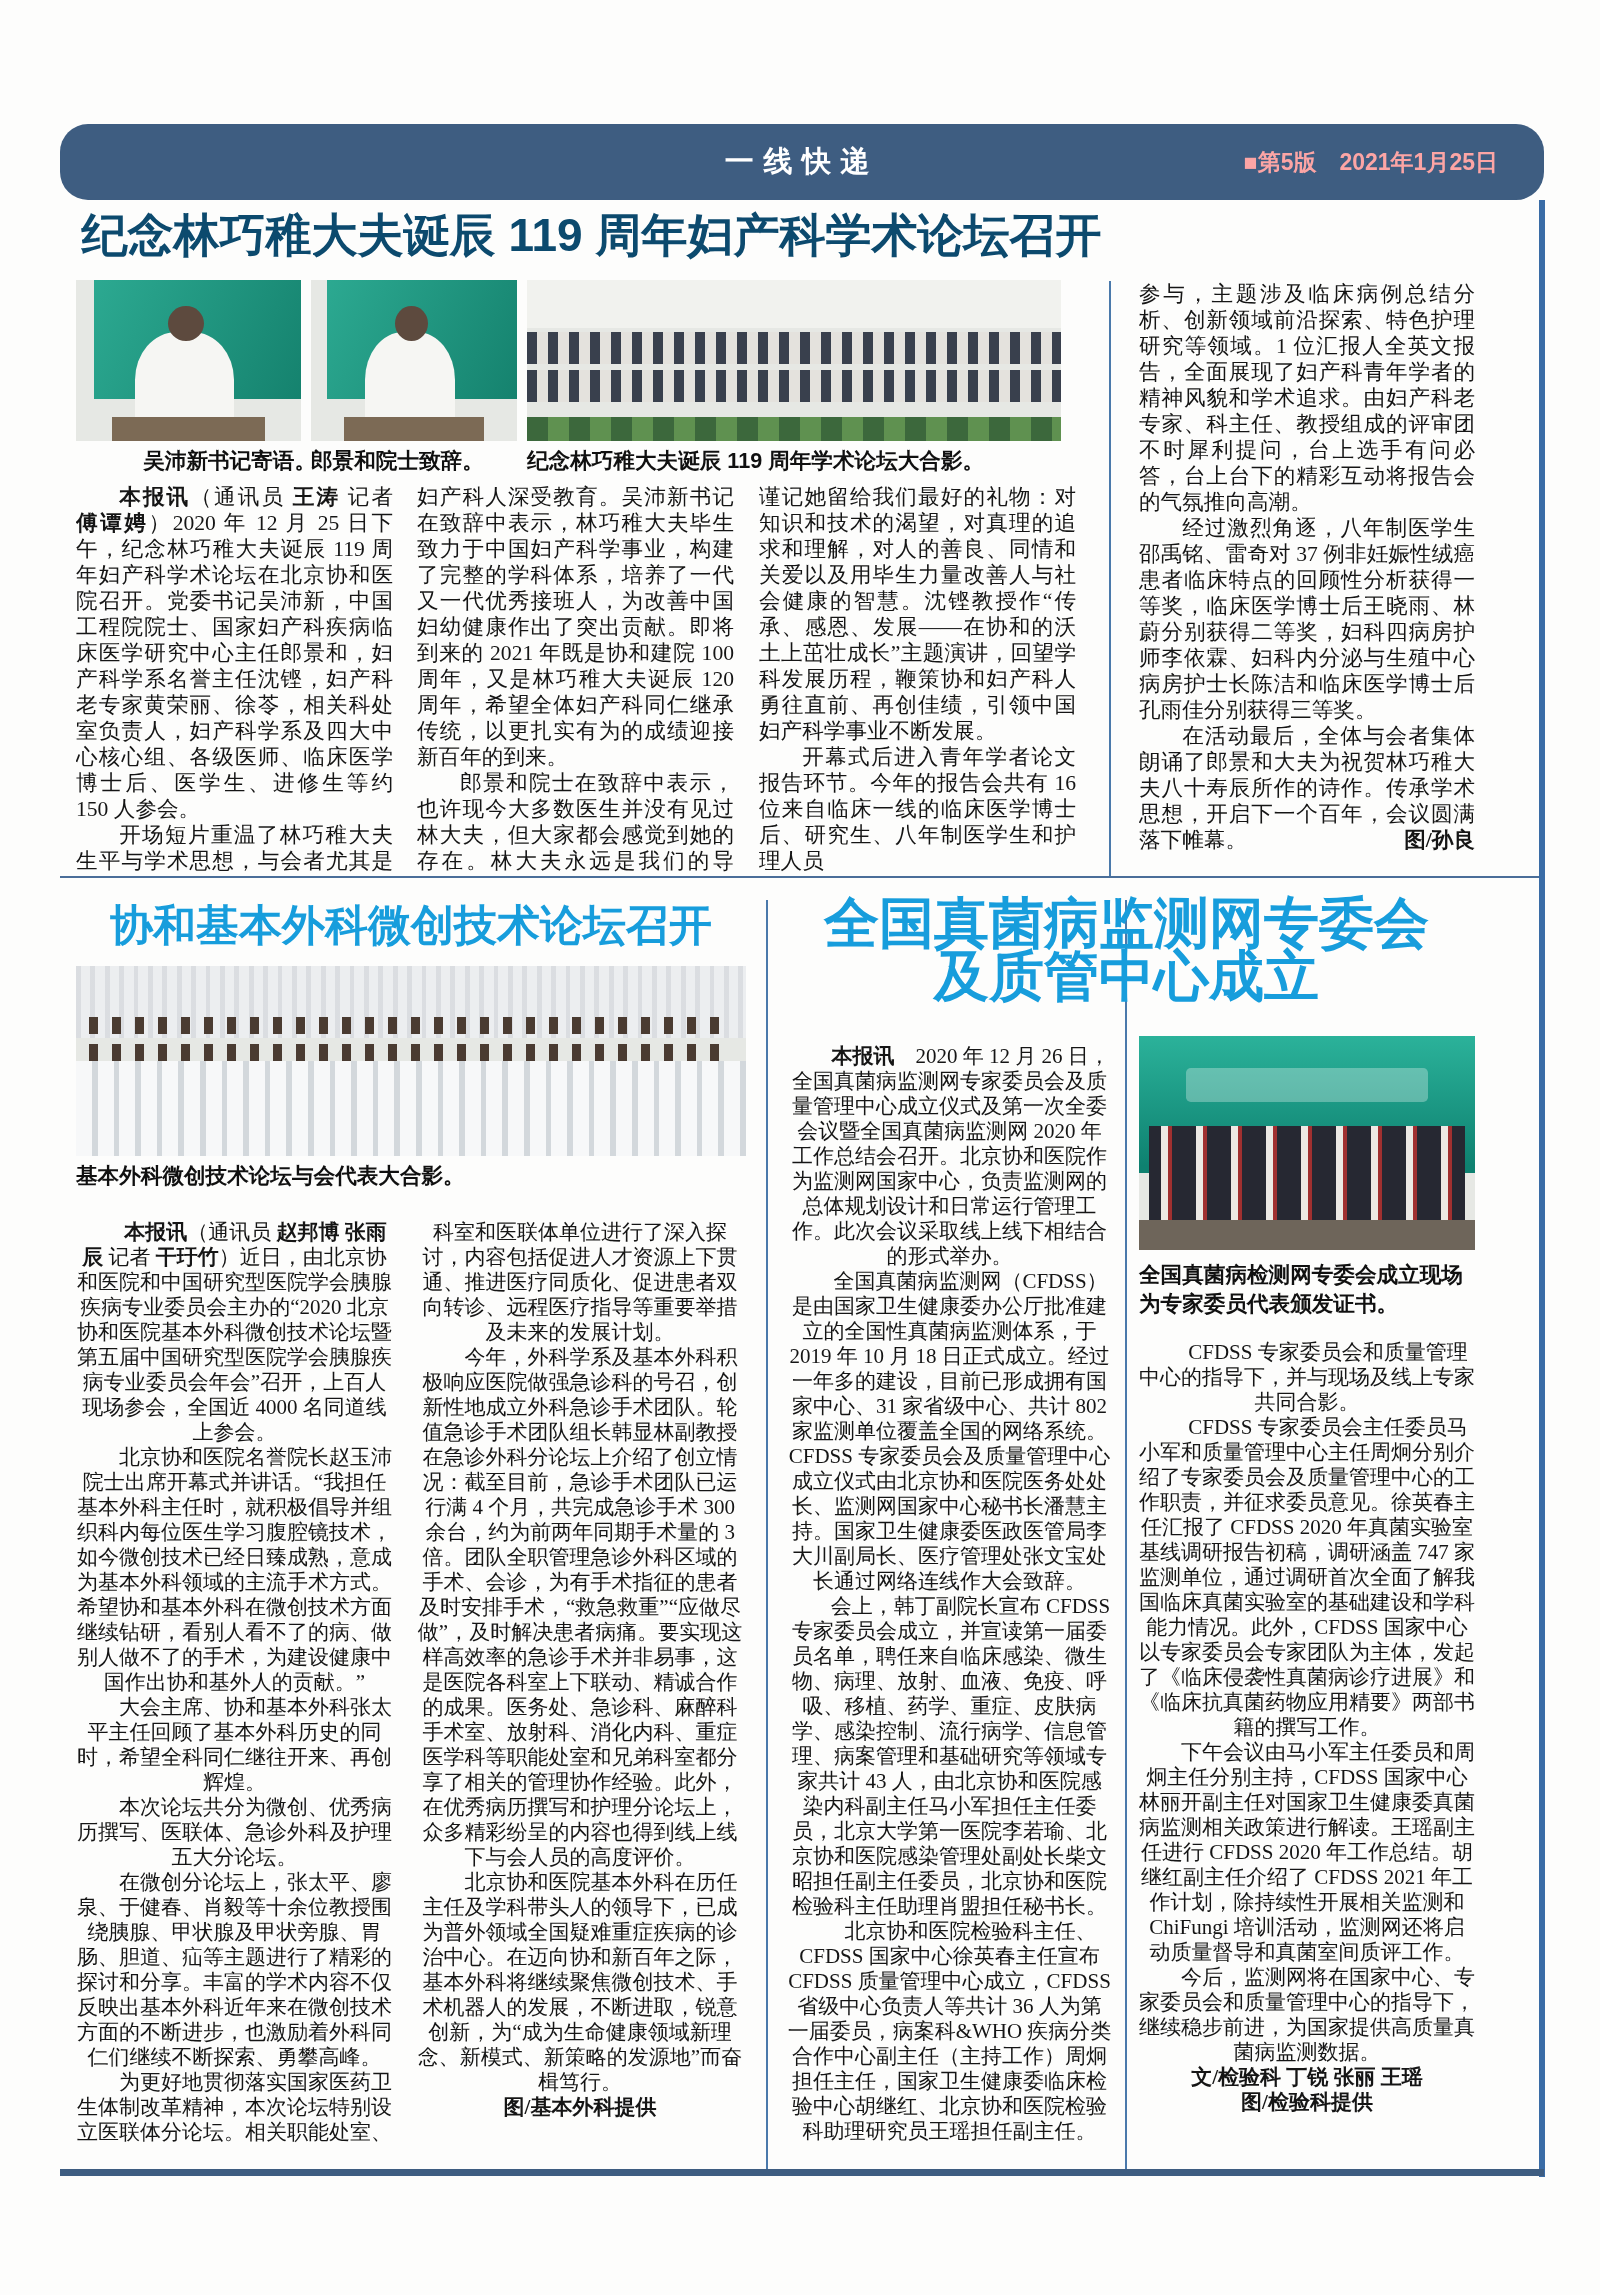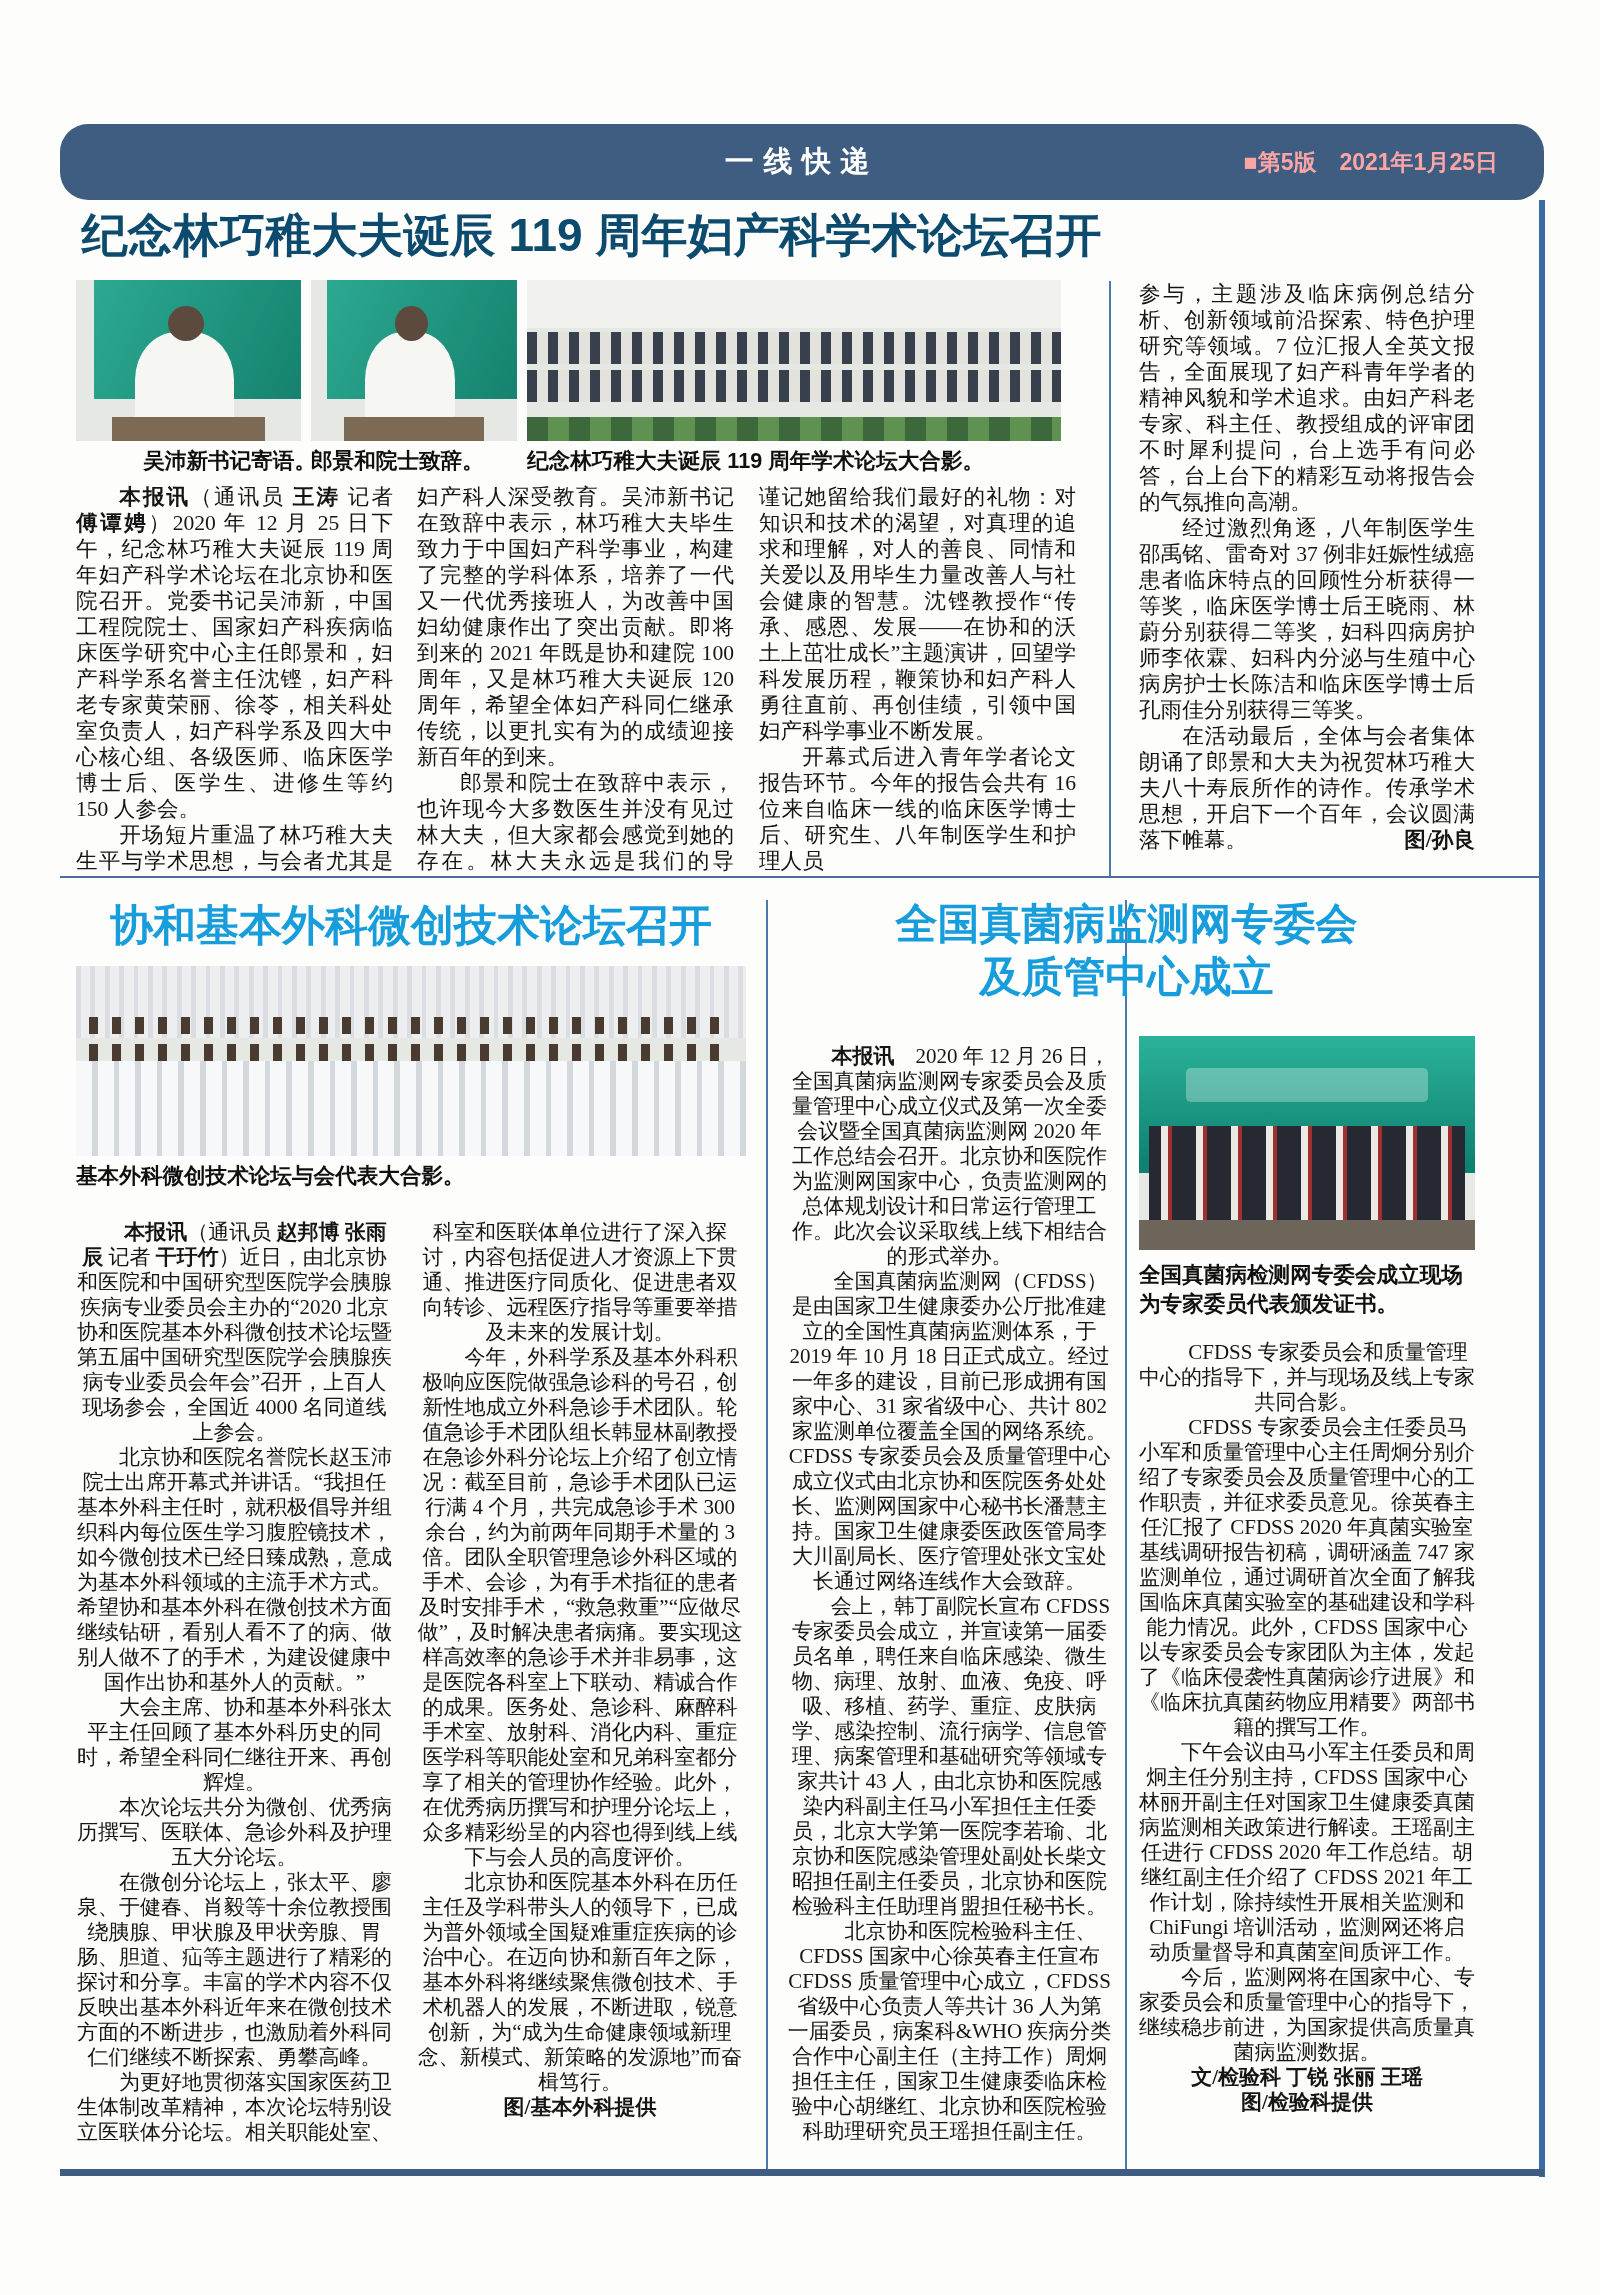--- a/index.html
+++ b/index.html
@@ -18,21 +18,21 @@
     font-weight:700;font-size:29px;letter-spacing:9.6px;
   }
   .masthead .edition{
     position:absolute;right:46px;top:50%;transform:translateY(-50%);
     color:#fca5a5;font-family:"Liberation Sans",sans-serif;font-weight:700;font-size:23px;
   }
   
   .headline{position:absolute;text-align:center;font-family:"Liberation Sans",sans-serif;font-weight:900;}
   .h-a1{left:76px;top:209px;width:1031px;font-size:46px;line-height:53px;color:#0c4a6e;}
   .h-a2{left:76px;top:900px;width:670px;font-size:43px;line-height:50px;color:#179DDC;}
-  .h-a3{left:779px;top:897px;width:695px;font-size:42px;line-height:53px;color:#179DDC;}
+  .h-a3{left:779px;top:897px;width:695px;font-size:55px;line-height:53px;color:#179DDC;}
   
   .rule-h{position:absolute;background:#4A6E99;}
   .rule-v{position:absolute;background:#4A79AB;}
   .frame{background:#3A6CA6;}
   .thickbar{background:#3E5D81;}
   
   .col{position:absolute;text-align:justify;overflow:hidden;color:#151515;}
   .col p{margin:0;text-indent:2em;}
   .b1 p{font-size:21.6px;line-height:26px;}
   .b2 p{font-size:21px;line-height:25px;text-align:center;}
@@ -104,21 +104,21 @@
 </div>
 <div class="col b1" style="left:417px;top:484px;width:317px;height:392px;">
   <p class="cont">妇产科人深受教育。吴沛新书记在致辞中表示，林巧稚大夫毕生致力于中国妇产科学事业，构建了完整的学科体系，培养了一代又一代优秀接班人，为改善中国妇幼健康作出了突出贡献。即将到来的 2021 年既是协和建院 100 周年，又是林巧稚大夫诞辰 120 周年，希望全体妇产科同仁继承传统，以更扎实有为的成绩迎接新百年的到来。</p>
   <p>郎景和院士在致辞中表示，也许现今大多数医生并没有见过林大夫，但大家都会感觉到她的存在。林大夫永远是我们的导师，我们要</p>
 </div>
 <div class="col b1" style="left:759px;top:484px;width:317px;height:392px;">
   <p class="cont">谨记她留给我们最好的礼物：对知识和技术的渴望，对真理的追求和理解，对人的善良、同情和关爱以及用毕生力量改善人与社会健康的智慧。沈铿教授作“传承、感恩、发展——在协和的沃土上茁壮成长”主题演讲，回望学科发展历程，鞭策协和妇产科人勇往直前、再创佳绩，引领中国妇产科学事业不断发展。</p>
   <p>开幕式后进入青年学者论文报告环节。今年的报告会共有 16 位来自临床一线的临床医学博士后、研究生、八年制医学生和护理人员</p>
 </div>
 <div class="col b1" style="left:1139px;top:281px;width:336px;height:595px;">
-  <p class="cont">参与，主题涉及临床病例总结分析、创新领域前沿探索、特色护理研究等领域。7 位汇报人全英文报告，全面展现了妇产科青年学者的精神风貌和学术追求。由妇产科老专家、科主任、教授组成的评审团不时犀利提问，台上选手有问必答，台上台下的精彩互动将报告会的气氛推向高潮。</p>
+  <p class="cont">参与，主题涉及临床病例总结分析、创新领域前沿探索、特色护理研究等领域。1 位汇报人全英文报告，全面展现了妇产科青年学者的精神风貌和学术追求。由妇产科老专家、科主任、教授组成的评审团不时犀利提问，台上选手有问必答，台上台下的精彩互动将报告会的气氛推向高潮。</p>
   <p>经过激烈角逐，八年制医学生邵禹铭、雷奇对 37 例非妊娠性绒癌患者临床特点的回顾性分析获得一等奖，临床医学博士后王晓雨、林蔚分别获得二等奖，妇科四病房护师李依霖、妇科内分泌与生殖中心病房护士长陈洁和临床医学博士后孔雨佳分别获得三等奖。</p>
   <p>在活动最后，全体与会者集体朗诵了郎景和大夫为祝贺林巧稚大夫八十寿辰所作的诗作。传承学术思想，开启下一个百年，会议圆满落下帷幕。</p>
   <p class="credit inline">图/孙良</p>
 </div>
 
 <div class="rule-v" style="left:1109px;top:281px;width:2.4px;height:595px;"></div>
 <div class="rule-h" style="left:60px;top:876px;width:1479px;height:2.4px;"></div>
 <div class="abs frame" style="left:1539px;top:200px;width:5.6px;height:1977px;"></div>
 <div class="abs thickbar" style="left:60px;top:2169px;width:1484px;height:7.2px;"></div>
 <div class="rule-v" style="left:766px;top:900px;width:2.4px;height:1269px;"></div>

